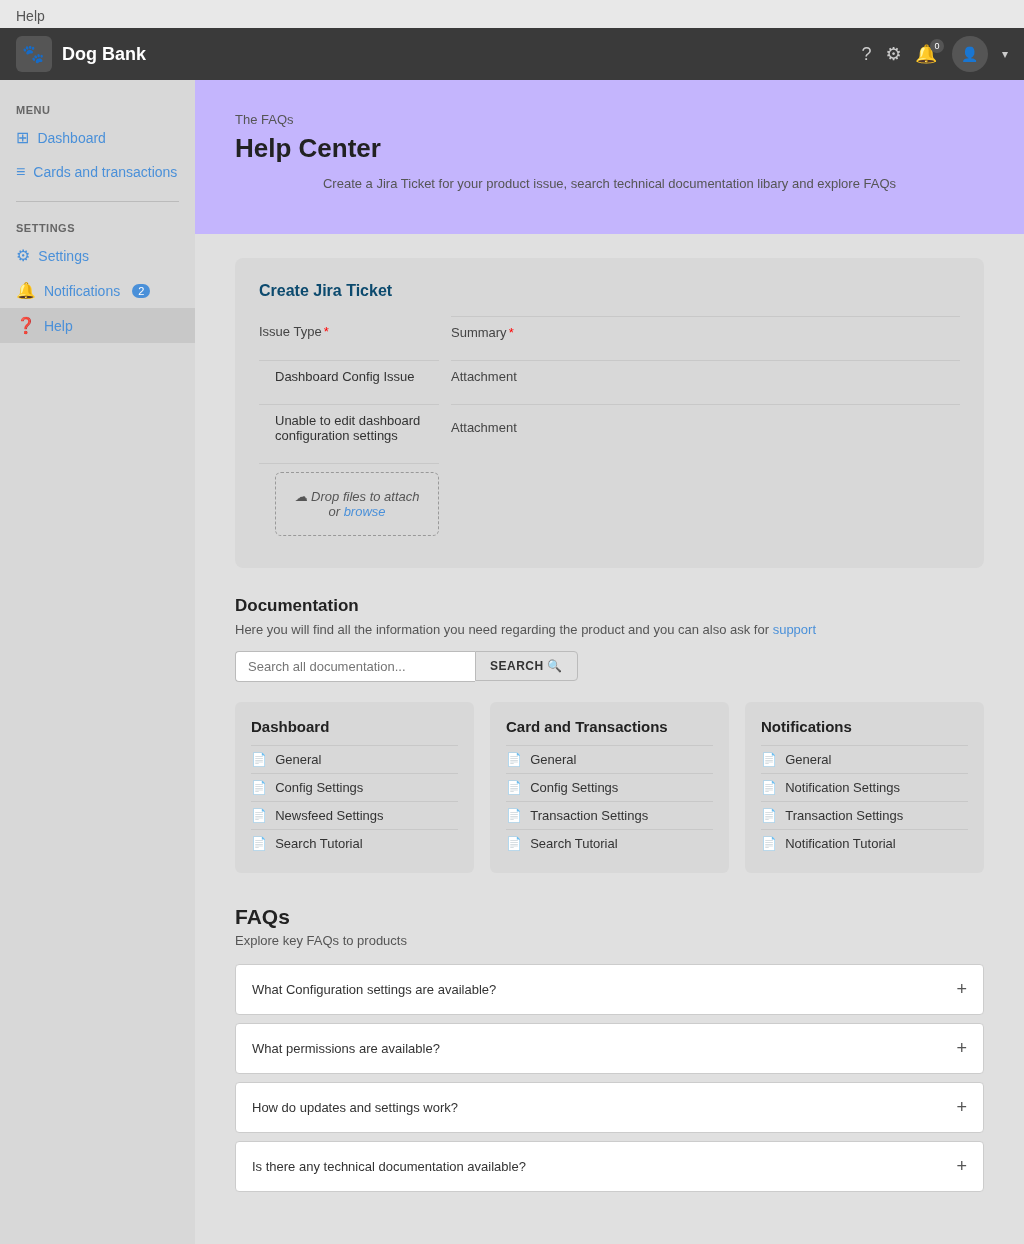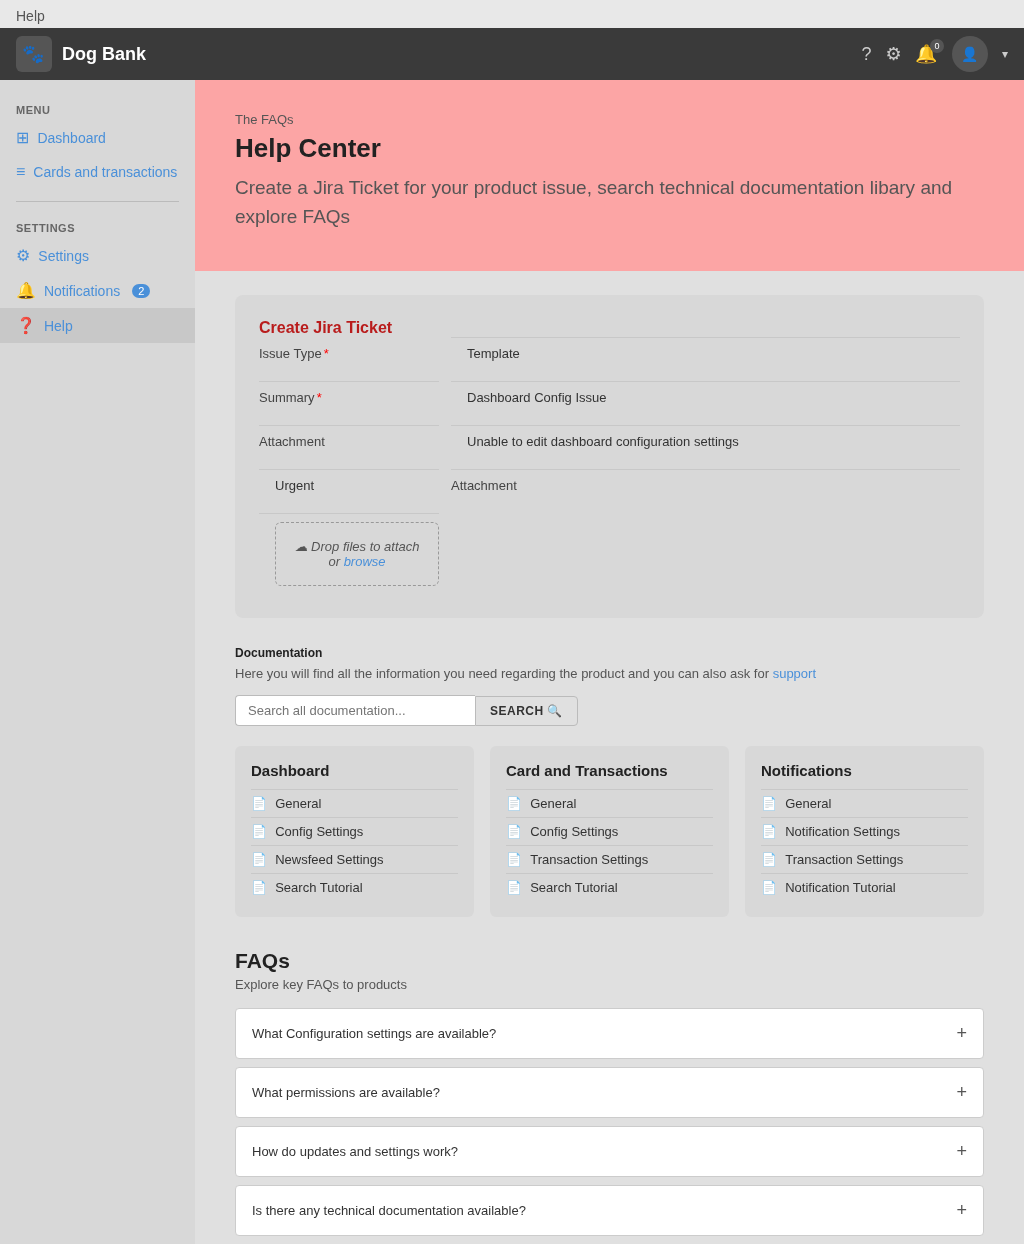--- a/index.html
+++ b/index.html
@@ -27,41 +27,41 @@
     .sidebar-item { display: flex; align-items: center; gap: 8px; padding: 8px 16px; cursor: pointer; color: #4a90d9; font-size: 14px; }
     .sidebar-item.active { background: #c8c8c8; }
     .sidebar-item-icon { font-size: 16px; }
     .sidebar-divider { border: none; border-top: 1px solid #bbb; margin: 12px 16px; }
     .sidebar-badge { background: #4a90d9; color: white; border-radius: 10px; font-size: 11px; padding: 1px 6px; margin-left: 4px; }
 
     
     .main { flex: 1; background: #e0e0e0; overflow-y: auto; }
 
     
-    .hero { background: #fca5a5; padding: 32px 40px 40px; }
+    .hero { background: #c4b5fd; padding: 32px 40px 40px; }
     .hero-breadcrumb { font-size: 13px; color: #555; margin-bottom: 6px; }
     .hero-title { font-size: 26px; font-weight: 600; color: #222; margin-bottom: 10px; }
-    .hero-desc { font-size: 19px; color: #555; line-height: 1.5; }
+    .hero-desc { font-size: 13px; color: #555; line-height: 1.5; text-align: center; }
 
     
     .content { padding: 24px 40px; }
 
     
     .jira-card { background: #d8d8d8; border-radius: 8px; padding: 24px; margin-bottom: 28px; }
-    .jira-card-title { font-size: 16px; font-weight: 600; color: #b91c1c; margin-bottom: 0; }
+    .jira-card-title { font-size: 16px; font-weight: 600; color: #0c4a6e; margin-bottom: 16px; }
     .jira-label { padding: 8px 0; color: #444; font-size: 13px; border-top: 1px solid #c8c8c8; display: flex; align-items: center; }
     .jira-label:first-child { border-top: none; }
     .jira-value { padding: 8px 0 8px 16px; color: #333; font-size: 13px; border-top: 1px solid #c8c8c8; display: flex; align-items: center; }
     .jira-value:first-child { border-top: none; }
     .required { color: red; margin-left: 2px; }
     .drop-zone { border: 1px dashed #999; border-radius: 6px; padding: 16px; text-align: center; color: #555; font-size: 13px; cursor: pointer; width: 100%; margin-top: 0; font-style: italic; }
     .drop-zone a { color: #4a90d9; text-decoration: none; }
 
     
-    .section-title { font-size: 12px; font-weight: 600; color: #222; margin-bottom: 6px; }
+    .section-title { font-size: 17px; font-weight: 600; color: #222; margin-bottom: 6px; }
     .section-desc { font-size: 13px; color: #555; margin-bottom: 14px; }
     .section-desc a { color: #4a90d9; text-decoration: none; }
 
     
     .search-bar { display: flex; align-items: center; gap: 0; margin-bottom: 20px; }
     .search-input { border: 1px solid #bbb; border-right: none; border-radius: 4px 0 0 4px; padding: 7px 12px; font-size: 13px; background: white; width: 240px; outline: none; }
     .search-btn { background: #e0e0e0; border: 1px solid #bbb; border-radius: 0 4px 4px 0; padding: 7px 14px; font-size: 12px; font-weight: 600; cursor: pointer; color: #333; letter-spacing: 0.5px; display: flex; align-items: center; gap: 4px; }
 
     
     .doc-cards { display: grid; grid-template-columns: 1fr 1fr 1fr; gap: 16px; margin-bottom: 32px; }
@@ -148,29 +148,27 @@
 libary and explore FAQs</div>
     </div>
 
     <div class="content">
 
       <div class="jira-card">
         <div class="jira-card-title">Create Jira Ticket</div>
         <div style="display:grid; grid-template-columns: 180px 1fr; gap: 12px;">
 
           <div class="jira-label">Issue Type<span class="required">*</span></div>
-          <div class="jira-value">Template</div>
 
           <div class="jira-label">Summary<span class="required">*</span></div>
           <div class="jira-value">Dashboard Config Issue</div>
 
           <div class="jira-label">Attachment</div>
           <div class="jira-value">Unable to edit dashboard configuration settings</div>
 
-          <div class="jira-value">Urgent</div>
 
           <div class="jira-label">Attachment</div>
           <div class="jira-value" style="padding: 8px 0 8px 16px;">
             <div class="drop-zone">
               <span>☁ </span>
               <span>Drop files to attach or </span>
               <a>browse</a>
             </div>
           </div>
         </div>

